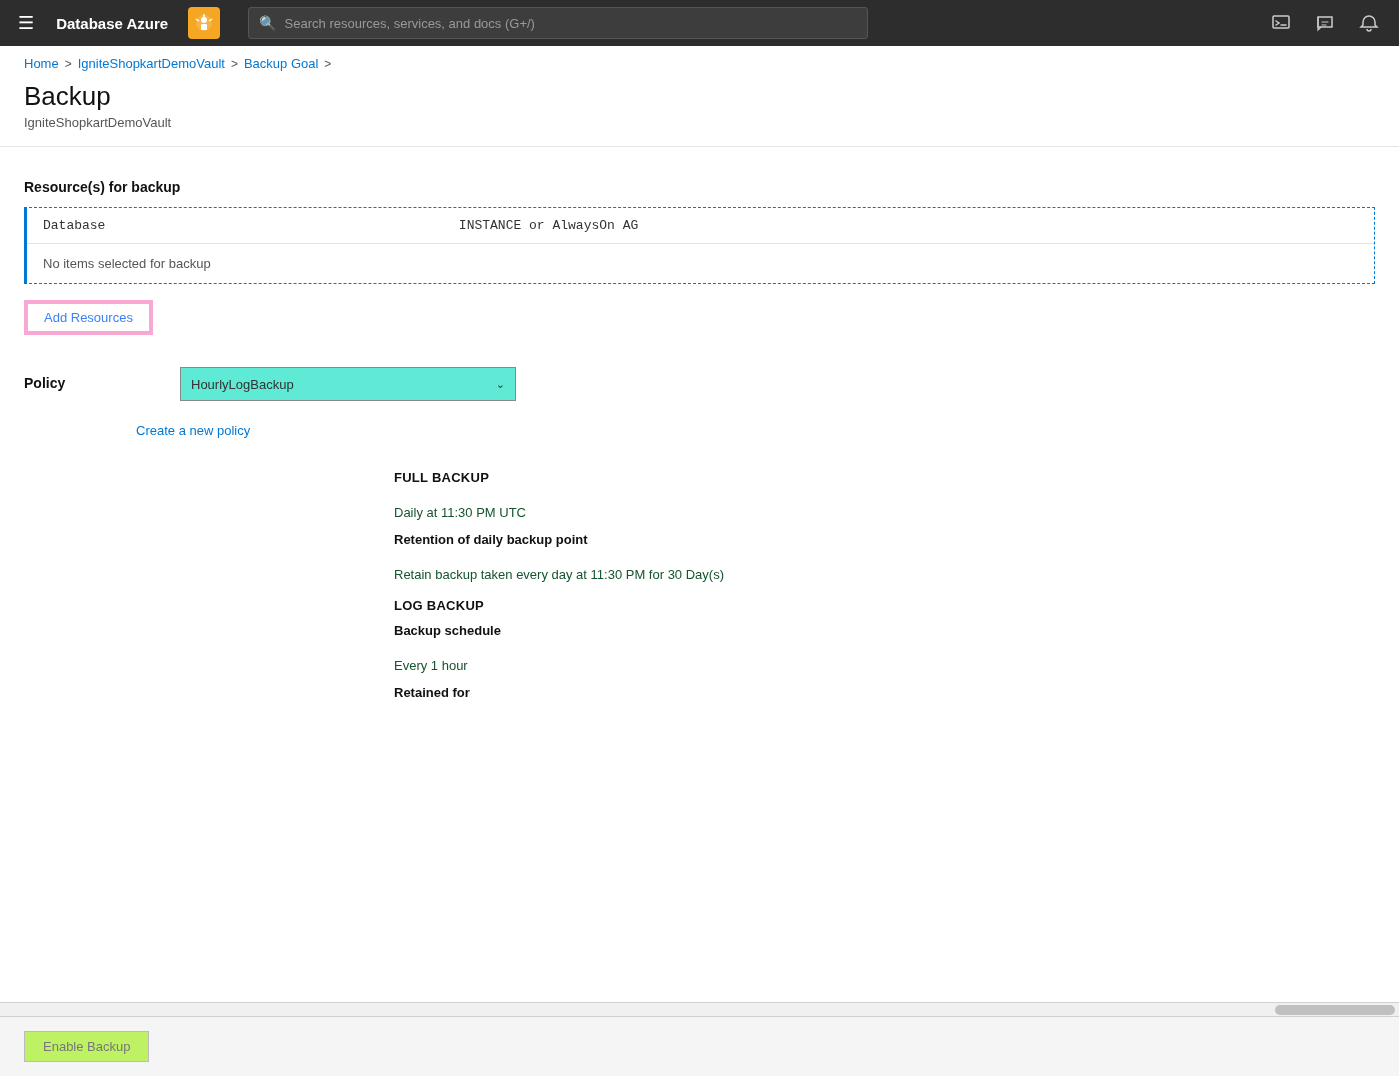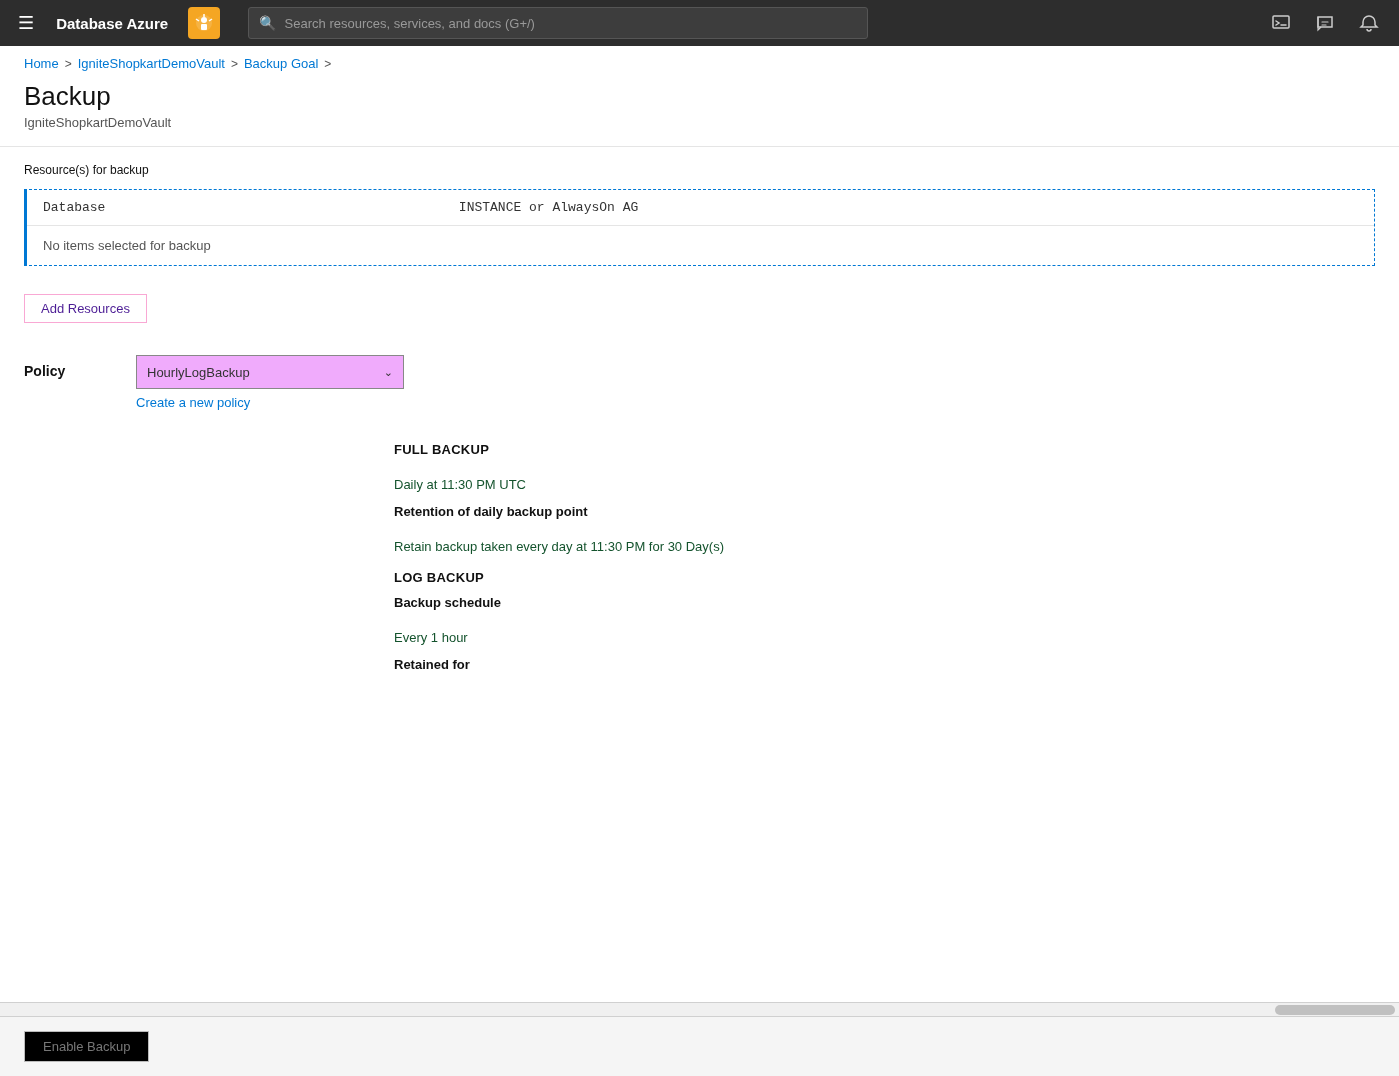--- a/index.html
+++ b/index.html
@@ -112,24 +112,24 @@
     
     .main-content {
       flex: 1;
       overflow-y: auto;
       overflow-x: hidden;
       padding: 0 24px;
       border-top: 1px solid #e5e5e5;
     }
 
     .section-title {
-      font-size: 12px;
-      font-weight: 400;
+      font-size: 14px;
+      font-weight: 700;
       color: #111;
-      margin-top: 16px;
+      margin-top: 32px;
       margin-bottom: 12px;
     }
 
     
     .resource-table-wrapper {
       border: 1.5px dashed #0078d4;
       border-left: 3px solid #0078d4;
     }
     .resource-table {
       width: 100%;
@@ -148,27 +148,27 @@
       font-family: Liberation Mono, monospace;
     }
     .resource-table td {
       padding: 12px 16px;
       font-size: 13px;
       color: #555;
     }
 
     
     .add-resources-btn {
-      margin-top: 28px;
+      margin-top: 16px;
       padding: 6px 16px;
       background: #fff;
-      border: 1px solid #f9a8d4;
-      font-size: 13px;
-      cursor: pointer;
-      color: #4c1d95;
+      border: 4px solid #f9a8d4;
+      font-size: 13px;
+      cursor: pointer;
+      color: #3b82f6;
       display: inline-block;
     }
 
     
     .policy-section {
       margin-top: 32px;
       display: flex;
       align-items: flex-start;
       gap: 32px;
     }
@@ -177,41 +177,42 @@
       font-weight: 600;
       color: #111;
       min-width: 80px;
       padding-top: 8px;
     }
     .policy-right {
       display: flex;
       flex-direction: column;
     }
     .policy-dropdown {
-      width: 268px;
+      width: 336px;
       height: 34px;
       border: 1px solid #888;
-      background: #f0abfc;
+      background: #5eead4;
       display: flex;
       align-items: center;
       justify-content: space-between;
       padding: 0 10px;
       cursor: pointer;
       font-size: 13px;
+      margin-left: 44px;
     }
     .policy-dropdown-chevron {
       font-size: 11px;
       color: #333;
     }
     .create-policy-link {
       color: #0078d4;
       font-size: 13px;
       cursor: pointer;
       text-decoration: none;
-      margin-top: 6px;
+      margin-top: 22px;
     }
 
     
     .backup-details {
       margin-top: 32px;
       margin-left: 0;
       padding-left: 370px;
     }
     .backup-section-header {
       font-size: 13px;
@@ -239,21 +240,21 @@
       height: 60px;
       border-top: 1px solid #d0d0d0;
       display: flex;
       align-items: center;
       padding: 0 24px;
       background: #f5f5f5;
       flex-shrink: 0;
     }
     .enable-backup-btn {
       padding: 7px 18px;
-      background: #000000;
+      background: #bef264;
       border: 1px solid #bbb;
       font-size: 13px;
       color: #777;
       cursor: not-allowed;
     }
 
     
     .main-content::-webkit-scrollbar { width: 8px; }
     .main-content::-webkit-scrollbar-track { background: #f0f0f0; }
     .main-content::-webkit-scrollbar-thumb { background: #c0c0c0; border-radius: 4px; }

